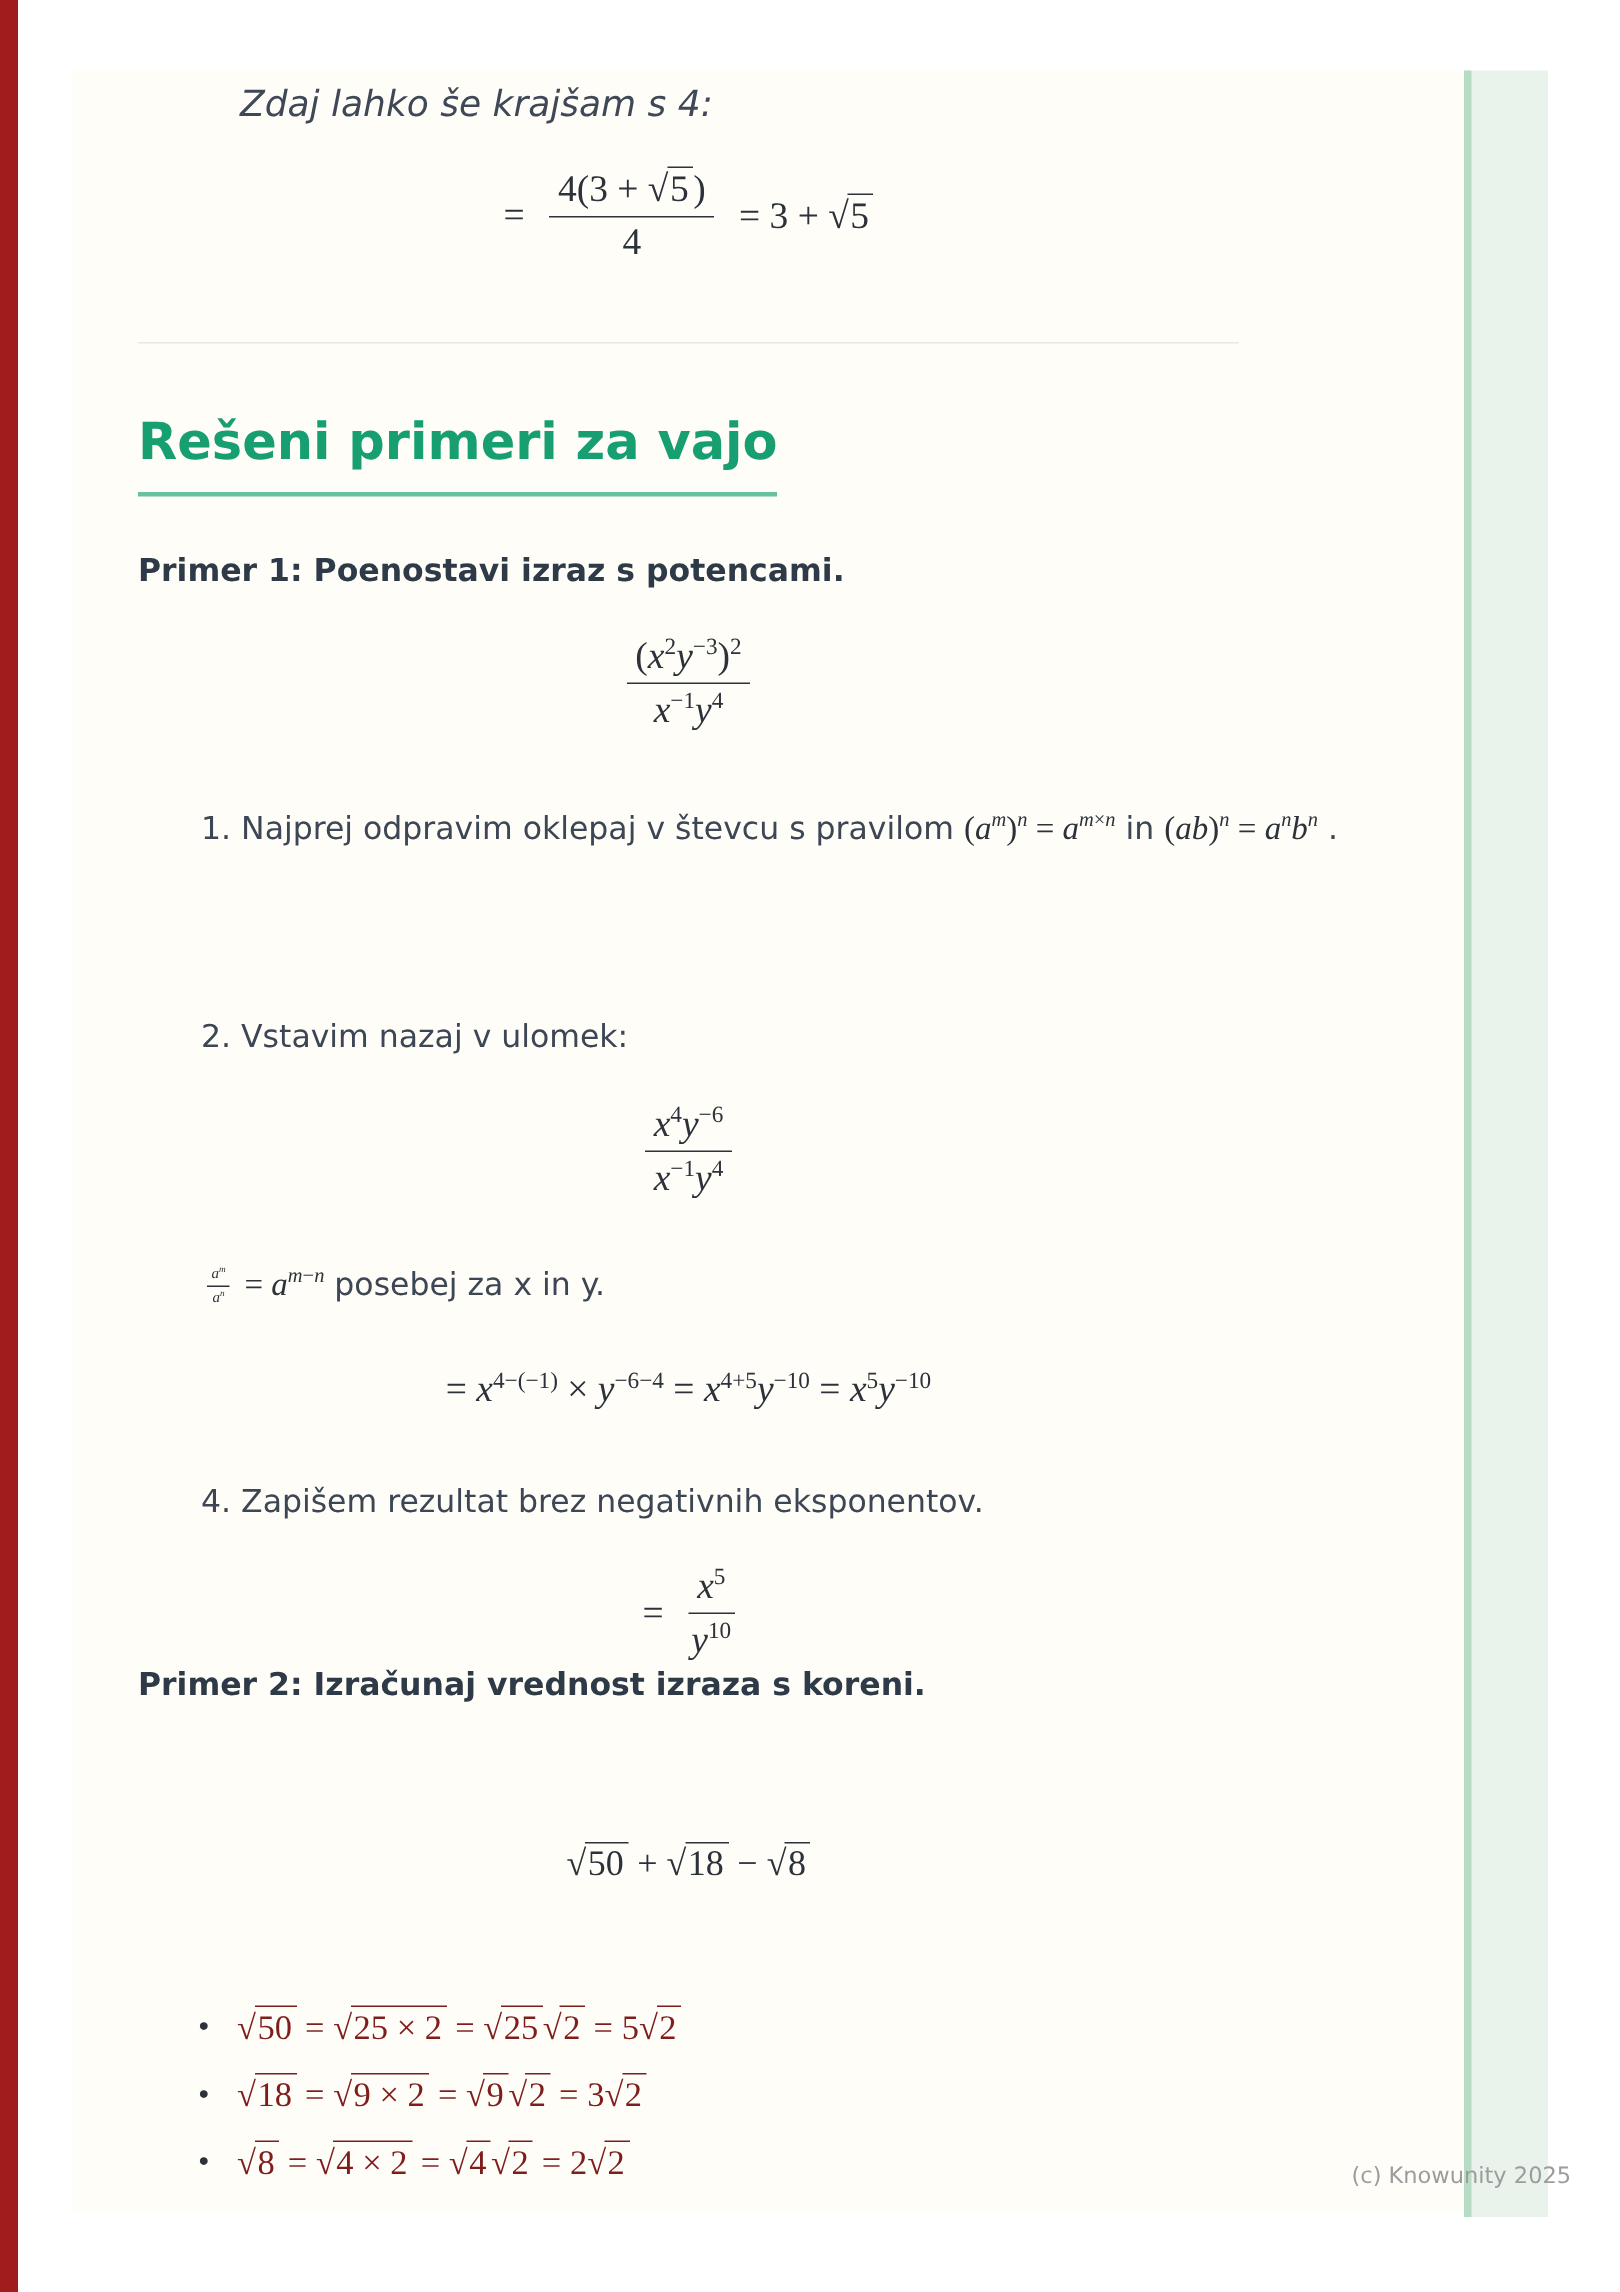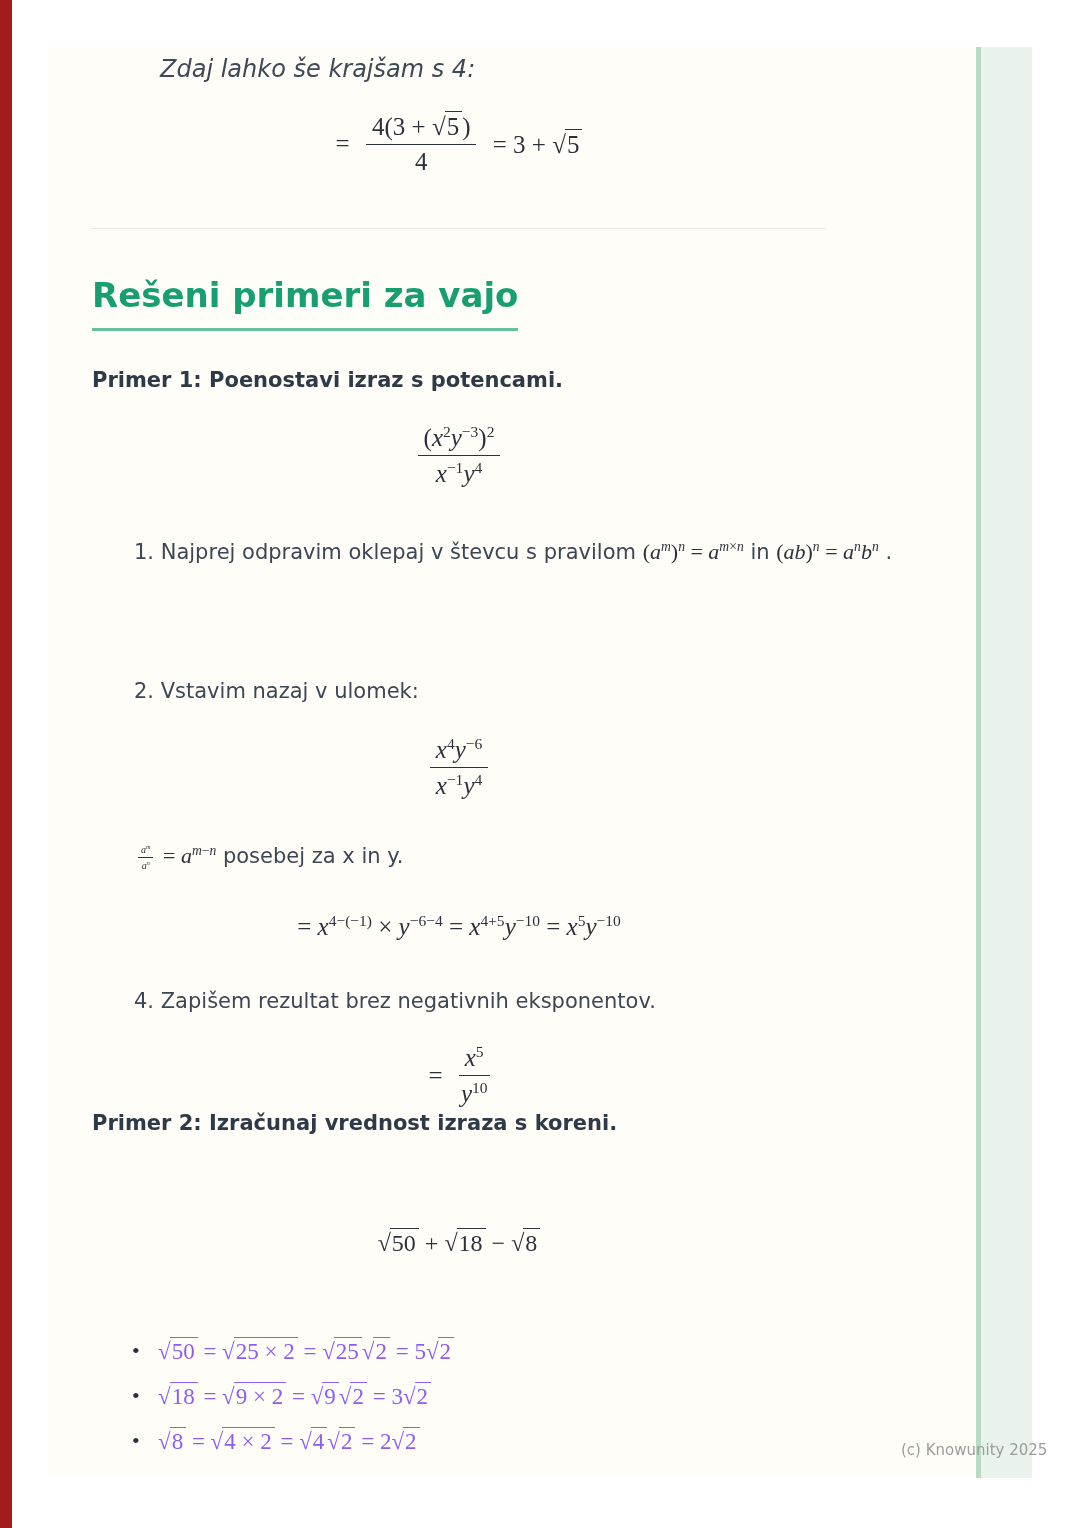--- a/index.html
+++ b/index.html
@@ -24,21 +24,21 @@
   .frac .num{display:block;border-bottom:1.5px solid #2c313a;padding:0 6px 3px;}
   .frac .den{display:block;padding-top:3px;}
   .frac.inline{font-size:10px;vertical-align:middle;margin:0 4px;}
   .frac.inline .num{padding:0 3px 1px;border-bottom-width:1px;}
   .frac.inline .den{padding-top:1px;}
   .mlead{display:inline-block;vertical-align:middle;margin-right:10px;}
   .mtail{display:inline-block;vertical-align:middle;margin-left:10px;}
   .sq{white-space:nowrap;}
   .rad{display:inline-block;border-top:1.6px solid currentColor;padding:1px 3px 0 2px;margin-left:-1px;}
   .bullets{list-style:none;margin:0;padding:0;font-family:"Liberation Serif","DejaVu Serif",serif;
-           font-size:23px;color:#8b5cf6;}
+           font-size:23px;color:#7f1d1d;}
   .bullets li{position:relative;padding-left:26px;margin-bottom:17px;white-space:nowrap;}
   .bullets li::before{content:"•";position:absolute;left:0;top:1px;color:#2c313a;font-size:22px;}
   .watermark{position:absolute;left:901px;top:1441px;font-size:15px;color:var(--watermark,#9c9c9c);z-index:3;}
   i{font-style:italic;}
 </style>
 </head>
 <body>
 
 <div class="canvas">
   <div class="red-strip"></div>

